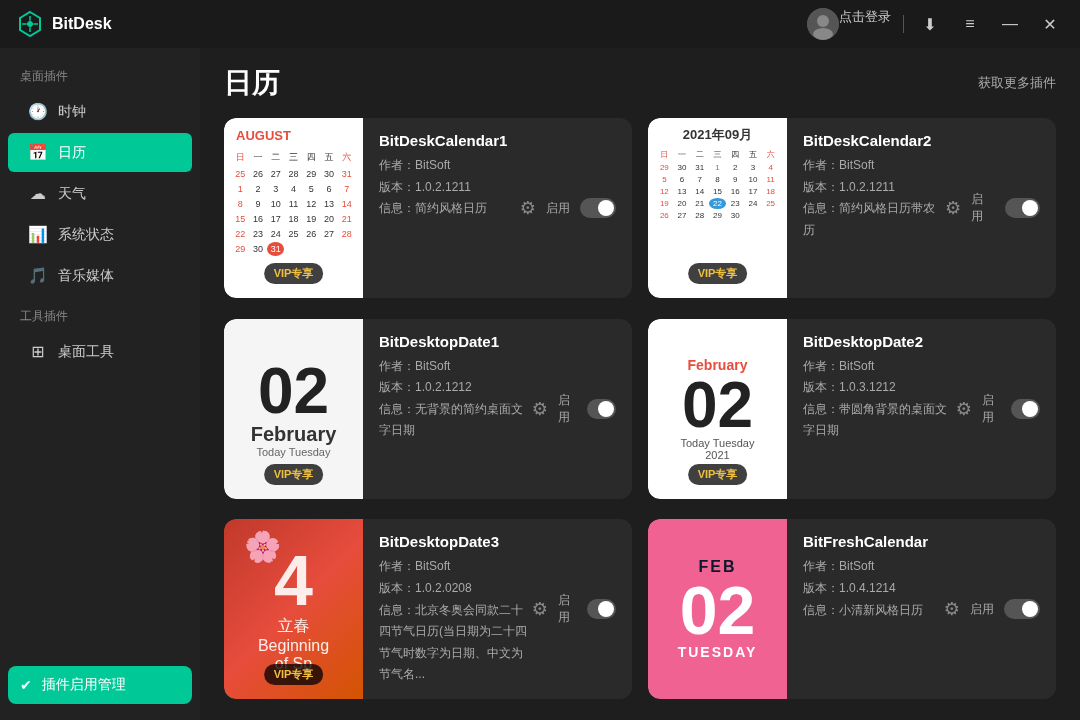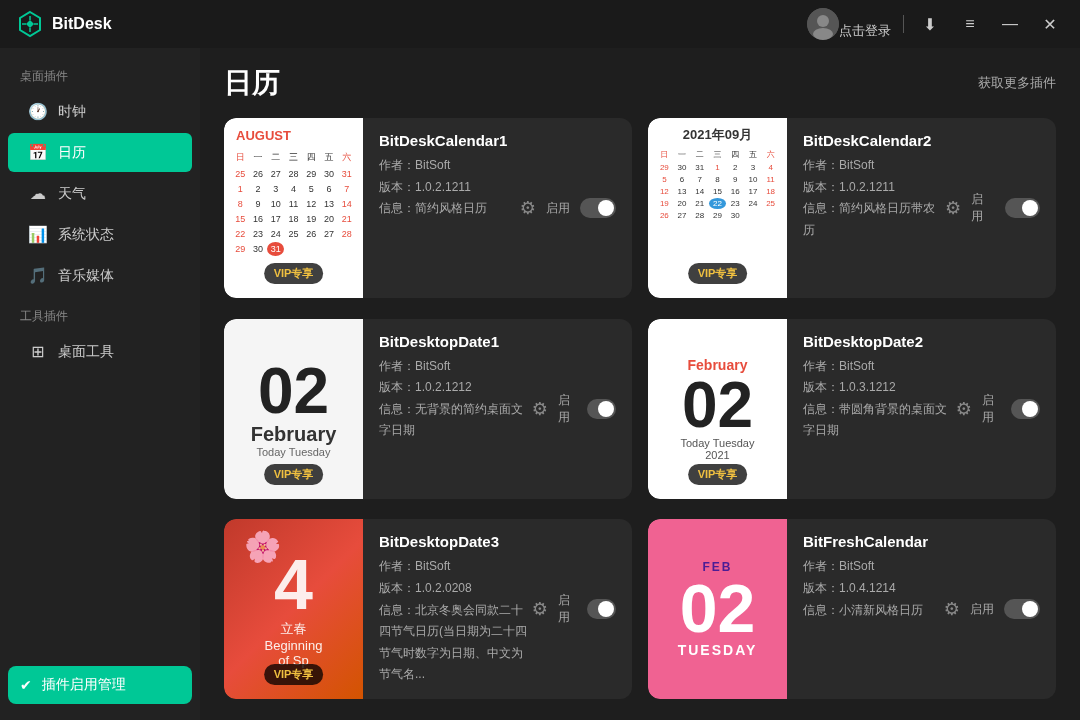--- a/index.html
+++ b/index.html
@@ -38,21 +38,21 @@
       font-weight: 600;
       color: #fff;
     }
     .titlebar-right {
       display: flex;
       align-items: center;
       gap: 12px;
     }
     .user-area {
       display: flex;
-      align-items: flex-end;
+      align-items: flex-start;
       gap: 0;
       cursor: pointer;
     }
     .avatar {
       width: 32px;
       height: 32px;
       border-radius: 50%;
       background: #555;
       display: flex;
       align-items: center;
@@ -313,21 +313,21 @@
     }
     .date3-num {
       font-size: 70px;
       font-weight: 900;
       color: rgba(255,255,255,0.9);
       line-height: 1;
       position: relative;
       z-index: 1;
     }
     .date3-text {
-      font-size: 13px;
+      font-size: 16px;
       color: rgba(255,255,255,0.9);
       text-align: center;
       position: relative;
       z-index: 1;
     }
     .date3-flower {
       position: absolute;
       top: 10px;
       left: 20px;
       font-size: 30px;
@@ -336,23 +336,23 @@
 
     
     .preview-fresh {
       background: #f06292;
       display: flex;
       flex-direction: column;
       align-items: center;
       justify-content: center;
     }
     .fresh-month {
-      font-size: 12px;
+      font-size: 16px;
       font-weight: 700;
-      color: #4c1d95;
+      color: #0f172a;
       letter-spacing: 2px;
     }
     .fresh-day {
       font-size: 68px;
       font-weight: 900;
       color: #fff;
       line-height: 1;
     }
     .fresh-weekday {
       font-size: 14px;

